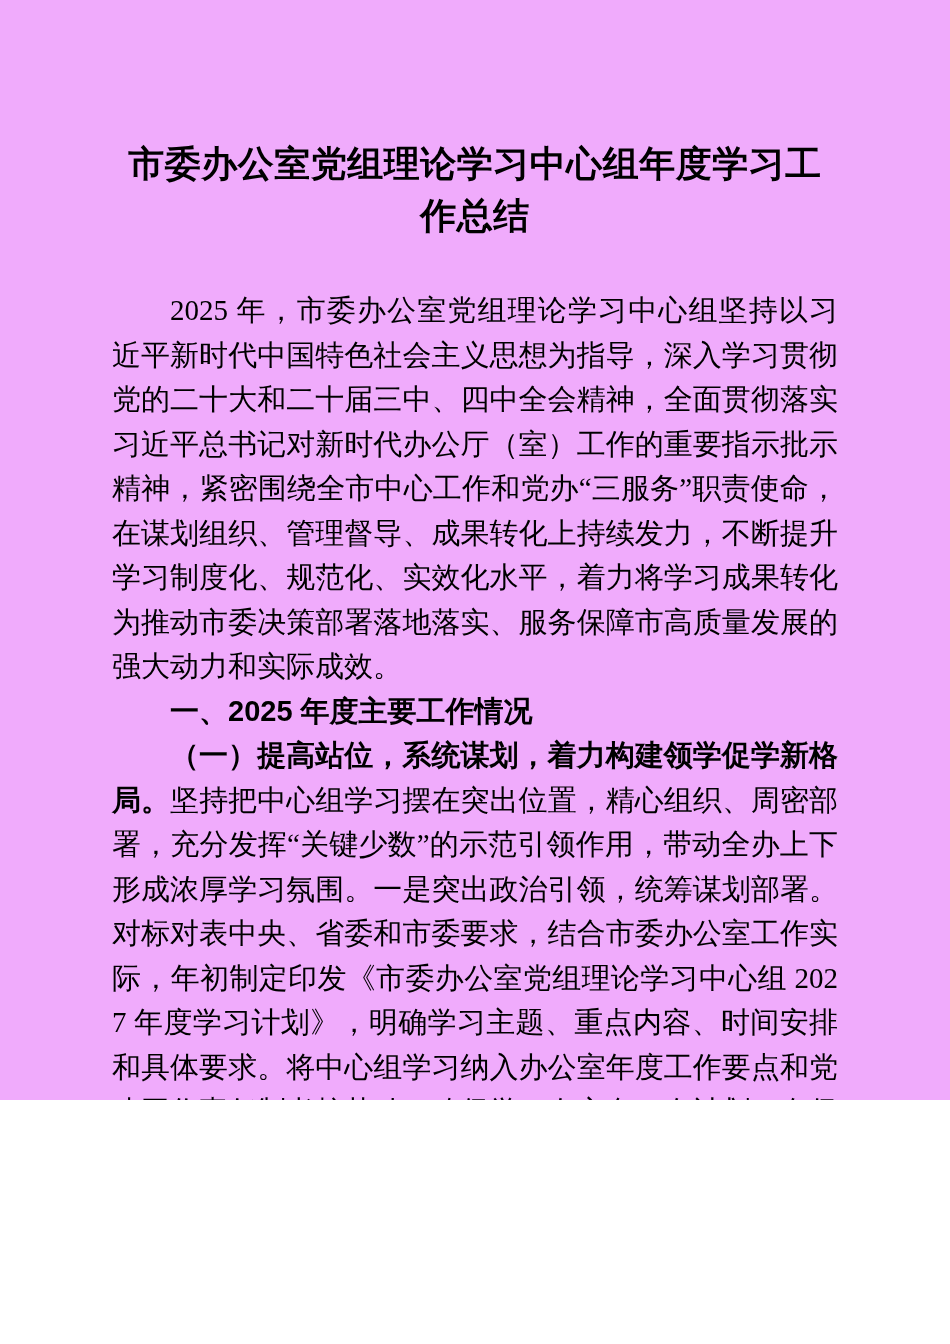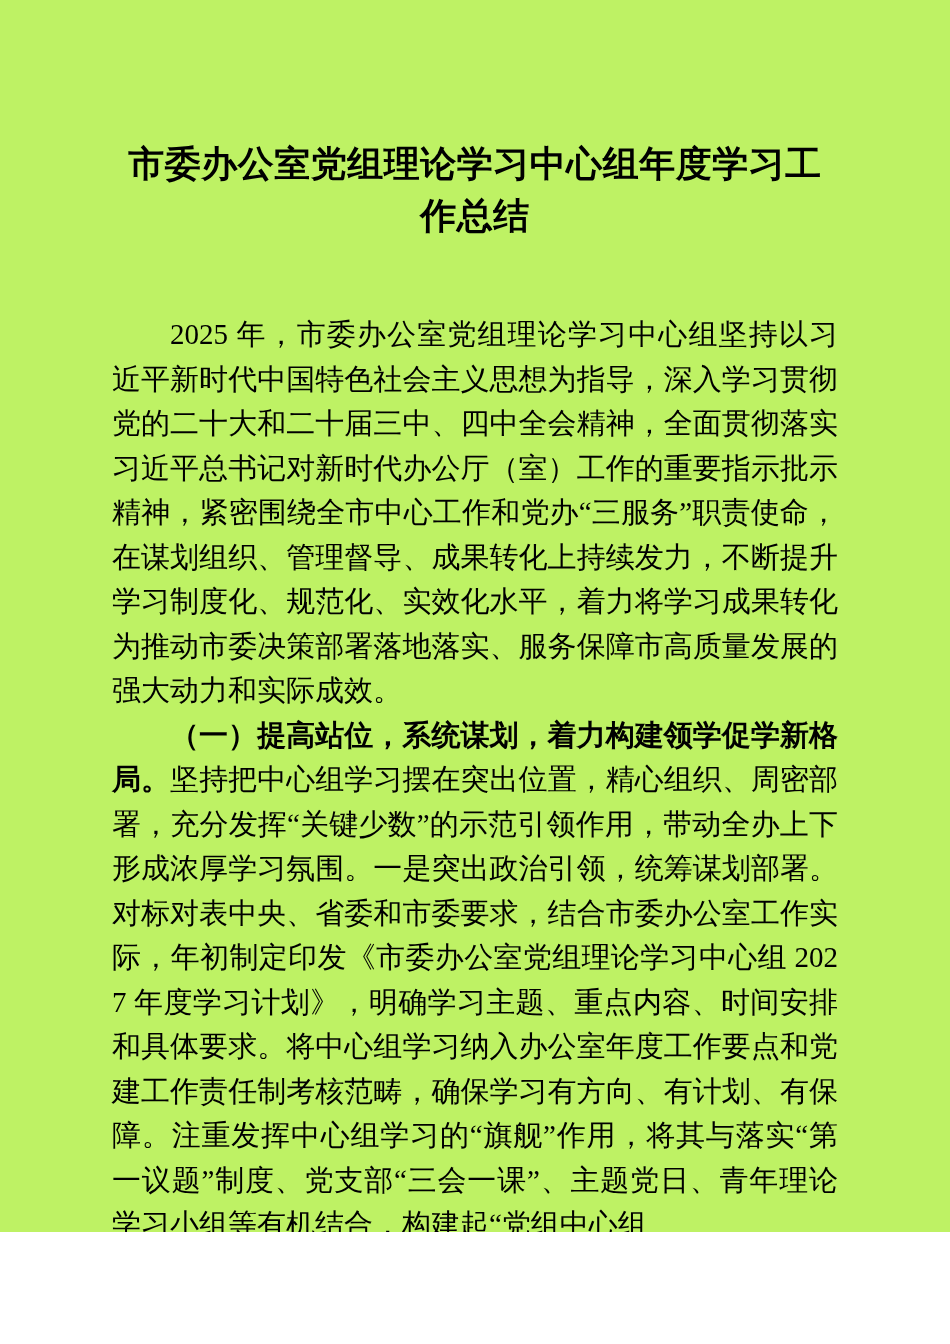--- a/index.html
+++ b/index.html
@@ -10,36 +10,36 @@
     width: 950px;
     height: 1344px;
     background: #ffffff;
     color: #000000;
     font-family: "Liberation Serif", serif;
     overflow: hidden;
   }
   .page {
     box-sizing: border-box;
     width: 950px;
-    height: 1232px;
-    background: #bef264;
+    height: 1100px;
+    background: #f0abfc;
     padding: 138px 112px 36px 112px;
     overflow: hidden;
   }
   .doc-title {
     margin: 0;
     font-size: 36px;
     line-height: 52px;
     font-weight: 700;
     text-align: center;
     letter-spacing: 0.5px;
     font-family: "Liberation Serif", serif;
   }
   .doc-body {
-    margin-top: 70px;
+    margin-top: 46px;
   }
   .para {
     margin: 0;
     font-size: 29px;
     line-height: 44.5px;
     text-indent: 58px;
     text-align: justify;
     word-break: break-all;
     font-family: "Liberation Serif", serif;
   }
@@ -60,17 +60,18 @@
 <body>
 
 <div class="page">
 
   <h1 class="doc-title">市委办公室党组理论学习中心组年度学习工作总结</h1>
 
   <div class="doc-body">
 
     <p class="para">2025 年，市委办公室党组理论学习中心组坚持以习近平新时代中国特色社会主义思想为指导，深入学习贯彻党的二十大和二十届三中、四中全会精神，全面贯彻落实习近平总书记对新时代办公厅（室）工作的重要指示批示精神，紧密围绕全市中心工作和党办“三服务”职责使命，在谋划组织、管理督导、成果转化上持续发力，不断提升学习制度化、规范化、实效化水平，着力将学习成果转化为推动市委决策部署落地落实、服务保障市高质量发展的强大动力和实际成效。</p>
 
+    <h2 class="section-heading">一、2025 年度主要工作情况</h2>
 
     <p class="para"><span class="lead">（一）提高站位，系统谋划，着力构建领学促学新格局。</span><span>坚持把中心组学习摆在突出位置，精心组织、周密部署，充分发挥“关键少数”的示范引领作用，带动全办上下形成浓厚学习氛围。一是突出政治引领，统筹谋划部署。对标对表中央、省委和市委要求，结合市委办公室工作实际，年初制定印发《市委办公室党组理论学习中心组 2027 年度学习计划》，明确学习主题、重点内容、时间安排和具体要求。将中心组学习纳入办公室年度工作要点和党建工作责任制考核范畴，确保学习有方向、有计划、有保障。注重发挥中心组学习的“旗舰”作用，将其与落实“第一议题”制度、党支部“三会一课”、主题党日、青年理论学习小组等有机结合，构建起“党组中心组</span></p>
 
   </div>
 </div>
 
 </body></html>

